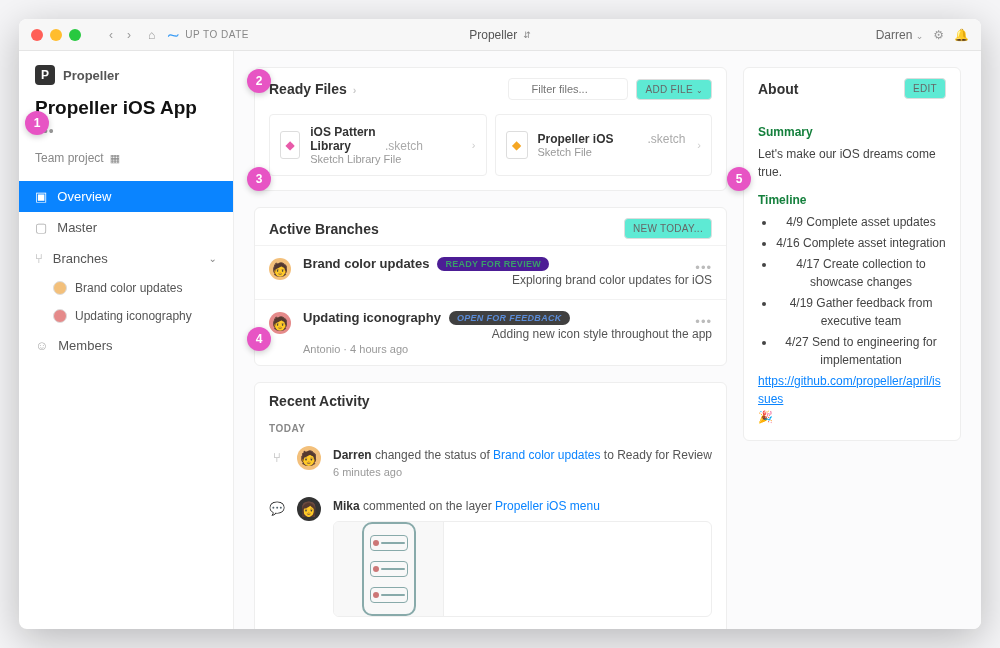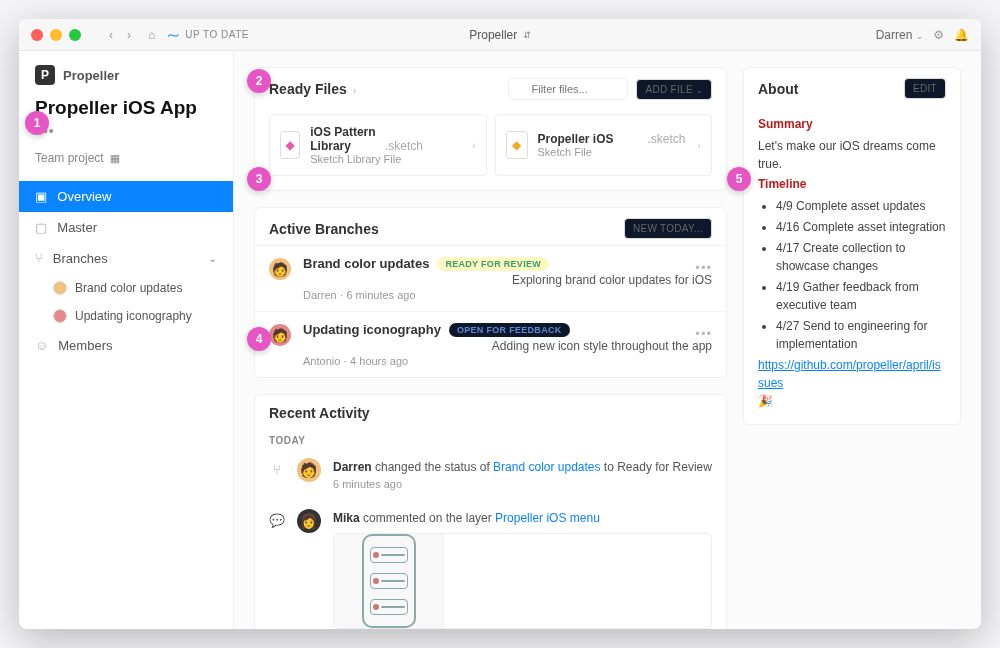--- a/index.html
+++ b/index.html
@@ -34,41 +34,41 @@
 .avatar-dot.b { background: #e58a8a; }
 
 .main { flex: 1; overflow-y: auto; padding: 16px 20px; background: #fbfbfc; display: flex; gap: 16px; align-items: flex-start; }
 .col-left { flex: 1; display: flex; flex-direction: column; gap: 16px; min-width: 0; }
 .col-right { width: 218px; }
 
 .card { background: #fff; border: 1px solid #eee; border-radius: 6px; }
 .card-header { display: flex; align-items: center; padding: 10px 14px 6px; }
 .card-header h3 { font-size: 14px; font-weight: 600; color: #333; }
 .card-header .hdr-right { margin-left: auto; display: flex; gap: 8px; align-items: center; }
-.btn { border: 1px solid #ddd; background: #0f172a; border-radius: 4px; padding: 4px 8px; font-size: 10px; color: #666; cursor: pointer; letter-spacing: 0.3px; }
+.btn { border: 1px solid #ddd; background: #5eead4; border-radius: 4px; padding: 4px 8px; font-size: 10px; color: #666; cursor: pointer; letter-spacing: 0.3px; }
 .filter-input { border: 1px solid #eee; border-radius: 4px; padding: 4px 8px 4px 22px; font-size: 11px; color: #888; position: relative; width: 120px; }
 .filter-wrap { position: relative; }
 .filter-wrap::before { content: "🔍"; position: absolute; left: 6px; top: 3px; font-size: 10px; color: #aaa; }
 
 .files-row { display: flex; padding: 8px 14px 14px; gap: 8px; }
 .file-card { flex: 1; border: 1px solid #eee; border-radius: 4px; padding: 10px; display: flex; align-items: center; gap: 10px; position: relative; }
 .file-icon { width: 22px; height: 28px; border: 1px solid #ddd; border-radius: 3px; display: flex; align-items: center; justify-content: center; font-size: 12px; }
 .file-icon.pink { color: #e85aa9; } .file-icon.orange { color: #f5a623; }
 .file-name { font-size: 12px; font-weight: 600; color: #333; }
 .file-name .ext { color: #aaa; font-weight: 400; margin-left: 34px; }
 .file-type { font-size: 11px; color: #999; }
 .file-chev { position: absolute; right: 10px; color: #ccc; font-size: 11px; }
 
 .branch-row { display: flex; padding: 10px 14px; gap: 12px; align-items: flex-start; border-top: 1px solid #f2f2f2; position: relative; }
 .branch-row:first-of-type { border-top: none; }
 .avatar { width: 22px; height: 22px; border-radius: 50%; background: #f3c07b; flex-shrink: 0; margin-top: 2px; display:flex; align-items:center; justify-content:center; font-size:13px; }
 .branch-title { font-size: 13px; font-weight: 600; color: #333; display: flex; align-items: center; gap: 8px; flex-wrap: wrap; }
 .tag { font-size: 9px; font-weight: 700; padding: 2px 8px; border-radius: 10px; letter-spacing: 0.3px; }
-.tag.green { background: #fef9c3; color: #3a9e6a; }
-.tag.blue { background: #0f172a; color: #5a8bd6; }
+.tag.green { background: #4c1d95; color: #3a9e6a; }
+.tag.blue { background: #404040; color: #5a8bd6; font-style: italic; }
 .branch-desc { font-size: 12px; color: #555; margin: 2px 0; text-align: right; }
 .branch-meta { font-size: 11px; color: #999; }
 .dots { position: absolute; right: 14px; top: 14px; color: #bbb; letter-spacing: 1px; cursor: pointer; }
 .breadcrumb-chev { color: #ccc; margin-left: 6px; font-size: 11px; }
 
 .activity-section { padding: 0 0 10px; }
 .activity-label { font-size: 10px; font-weight: 700; color: #888; padding: 8px 14px 4px; letter-spacing: 0.5px; }
 .act-row { display: flex; padding: 8px 14px; gap: 12px; align-items: flex-start; }
 .act-icon { width: 16px; color: #aaa; text-align: center; flex-shrink: 0; margin-top: 4px; }
 .act-av { width: 24px; height: 24px; border-radius: 50%; background: #f3c07b; flex-shrink: 0; display:flex; align-items:center; justify-content:center; font-size:14px; }
@@ -80,23 +80,23 @@
 
 .comment-box { margin: 6px 0 4px 0px; border: 1px solid #eee; border-radius: 6px; overflow: hidden; display: flex; }
 .comment-thumb { width: 110px; background: #f8f8f8; border-right: 1px solid #eee; display: flex; align-items: center; justify-content: center; }
 .phone { width: 54px; height: 94px; border: 2px solid #8aa; border-radius: 10px; display: flex; flex-direction: column; justify-content: space-around; padding: 6px; }
 .phone-row { height: 16px; border: 1.5px solid #8aa; border-radius: 4px; display:flex; align-items:center; padding:0 2px; gap:2px;}
 .phone-row::before { content:""; width:6px; height:6px; border-radius:50%; background:#c77; }
 .phone-row::after { content:""; flex:1; height:2px; background:#8aa; border-radius:1px; }
 .comment-body { flex: 1; padding: 12px; font-size: 12px; color: #555; line-height: 1.5; }
 .comment-meta { font-size: 11px; color: #999; padding: 4px 14px 0px 50px; }
 
-.about h4 { font-size: 12px; font-weight: 700; margin: 2px 0 4px; color: #b91c1c; }
+.about h4 { font-size: 12px; font-weight: 700; margin: 10px 0 4px; color: #15803d; }
 .about { padding: 8px 14px 14px; font-size: 12px; color: #444; line-height: 1.5; }
-.about ul { padding-left: 18px; }
+.about ul { padding-left: 18px; text-align: center; }
 .about ul li { margin-bottom: 3px; }
 .about a { color: #0a84ff; text-decoration: underline; word-break: break-all; }
 
 
 .badge { position: absolute; width: 24px; height: 24px; border-radius: 50%; background: #e754c4; color: #fff; font-size: 12px; font-weight: 700; display: flex; align-items: center; justify-content: center; z-index: 50; box-shadow: 0 2px 6px rgba(0,0,0,0.2); }
 </style>
 </head>
 <body>
 
 <div class="window">
@@ -207,21 +207,20 @@
             </div>
           </div>
           <div class="branch-row">
             <div class="avatar">🧑</div>
             <div style="flex:1">
               <div class="branch-title">
                 <span>Brand color updates</span>
                 <span class="tag green">READY FOR REVIEW</span>
               </div>
               <div class="branch-desc">Exploring brand color updates for iOS</div>
-              <div class="branch-meta"><span>Darren</span> · <span>6 minutes ago</span></div>
             </div>
             <span class="dots">•••</span>
           </div>
           <div class="branch-row">
             <div class="avatar" style="background:#e58a8a">🧑</div>
             <div style="flex:1">
               <div class="branch-title">
                 <span>Updating iconography</span>
                 <span class="tag blue">OPEN FOR FEEDBACK</span>
               </div>

